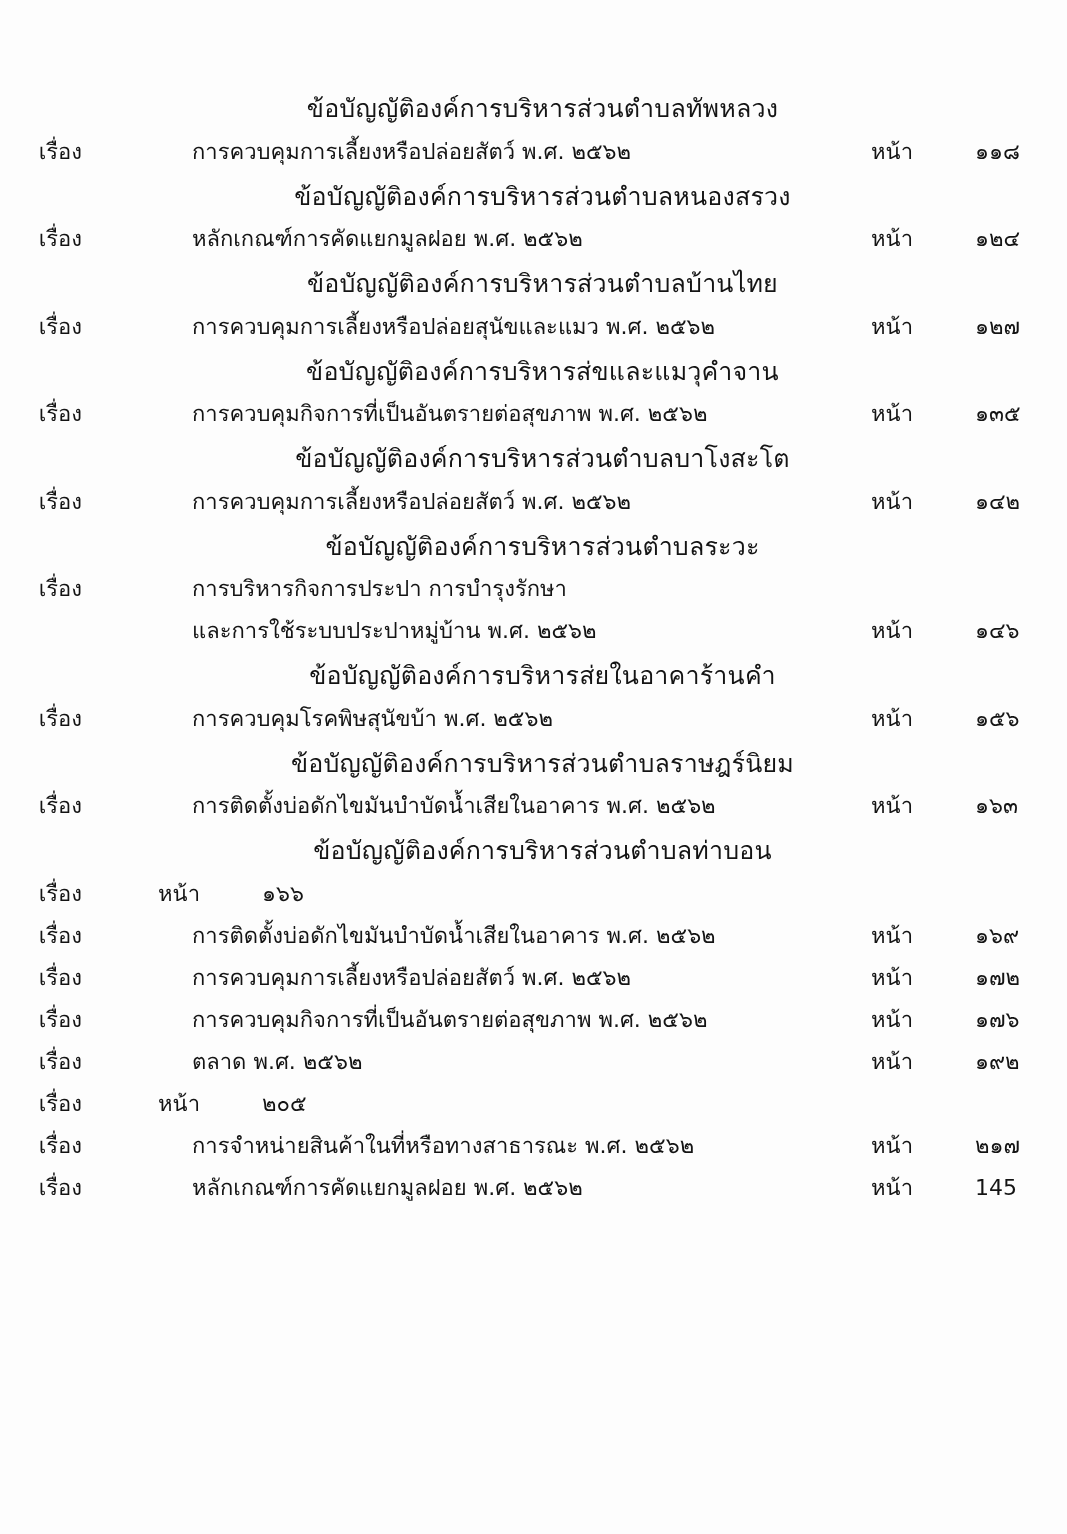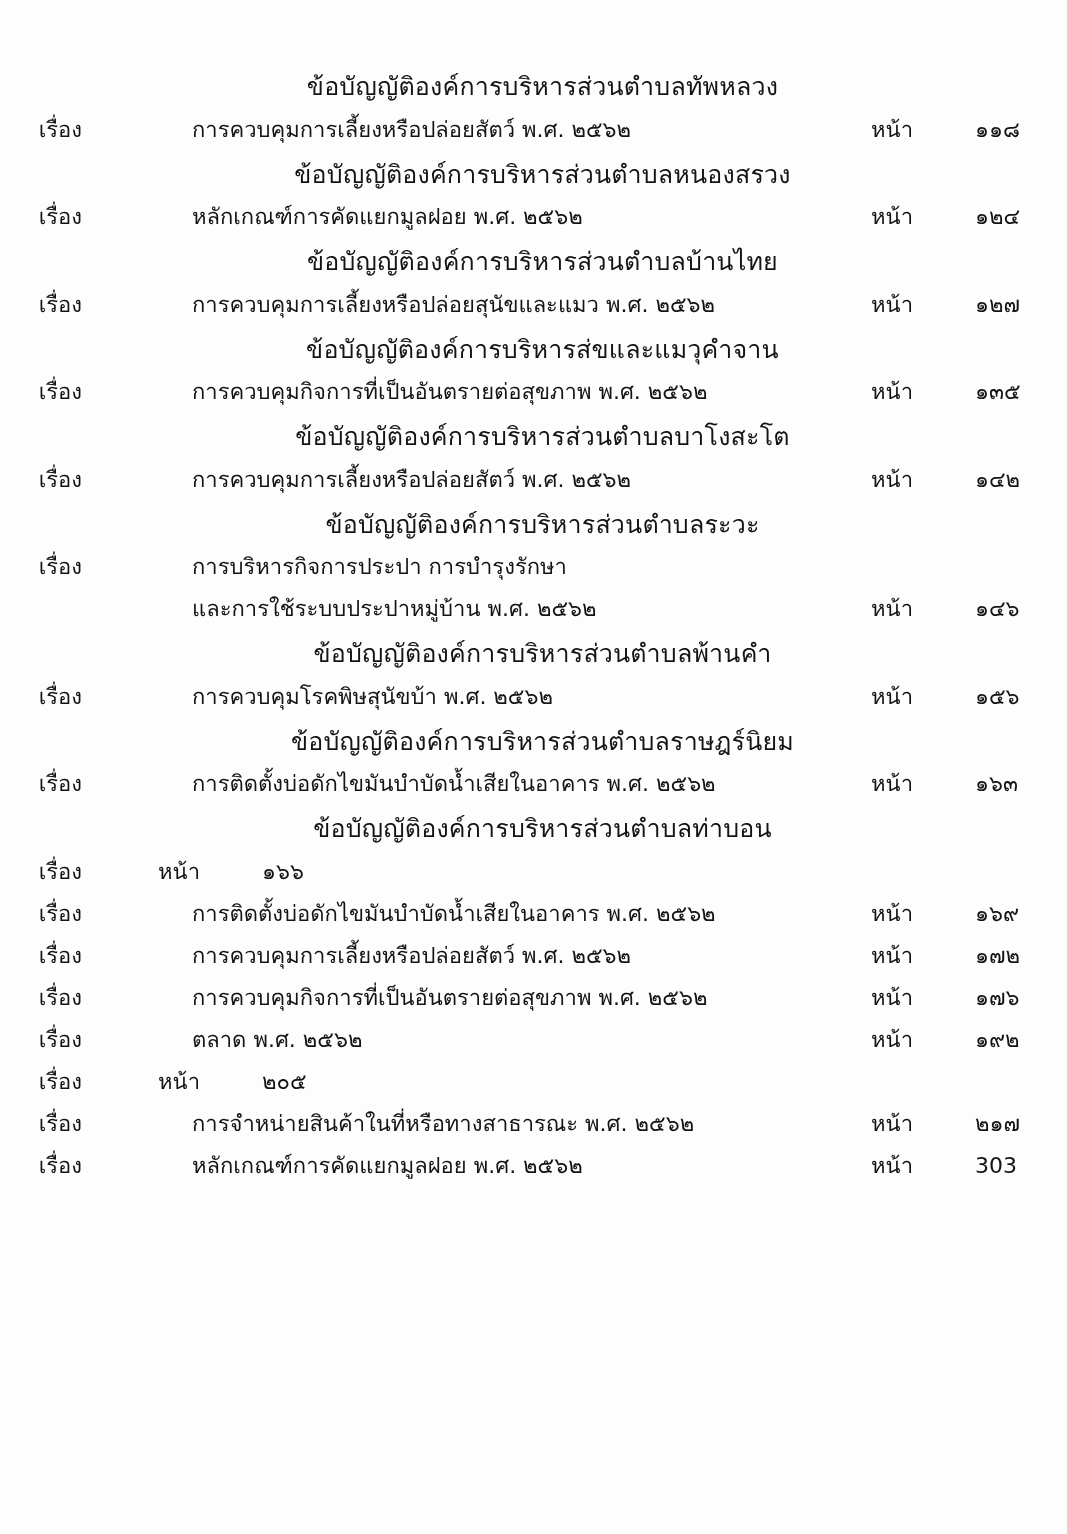--- a/index.html
+++ b/index.html
@@ -21,21 +21,21 @@
     position: absolute;
     inset: 0;
     background: #fdfdfd;
   }
 
   .content {
     position: absolute;
     left: 0;
     top: 0;
     width: 914px;
-    padding-top: 62px;
+    padding-top: 84px;
     box-sizing: border-box;
   }
 
   .group {
     width: 1067px;
   }
 
   .heading {
     text-align: center;
     font-size: 25px;
@@ -151,21 +151,21 @@
           <span class="pgnum"></span>
         </div>
         <div class="entry cont">
           <span class="lbl"></span>
           <span class="title">และการใช้ระบบประปาหมู่บ้าน  พ.ศ. ๒๕๖๒</span>
           <span class="pglabel">หน้า</span>
           <span class="pgnum">๑๔๖</span>
         </div>
       </div>
       <div class="group">
-        <div class="heading">ข้อบัญญัติองค์การบริหารส่วนตำบลพ้านคำ</div>
+        <div class="heading">ข้อบัญญัติองค์การบริหารส่ยในอาคาร้านคำ</div>
         <div class="entry">
           <span class="lbl">เรื่อง</span>
           <span class="title">การควบคุมโรคพิษสุนัขบ้า  พ.ศ. ๒๕๖๒</span>
           <span class="pglabel">หน้า</span>
           <span class="pgnum">๑๕๖</span>
         </div>
       </div>
       <div class="group">
         <div class="heading">ข้อบัญญัติองค์การบริหารส่วนตำบลราษฎร์นิยม</div>
         <div class="entry">
@@ -214,17 +214,17 @@
         <div class="entry">
           <span class="lbl">เรื่อง</span>
           <span class="title">การจำหน่ายสินค้าในที่หรือทางสาธารณะ  พ.ศ. ๒๕๖๒</span>
           <span class="pglabel">หน้า</span>
           <span class="pgnum">๒๑๗</span>
         </div>
         <div class="entry">
           <span class="lbl">เรื่อง</span>
           <span class="title">หลักเกณฑ์การคัดแยกมูลฝอย  พ.ศ. ๒๕๖๒</span>
           <span class="pglabel">หน้า</span>
-          <span class="pgnum">303</span>
+          <span class="pgnum">145</span>
         </div>
       </div>
     </div>
 </div>
 
 </body></html>

